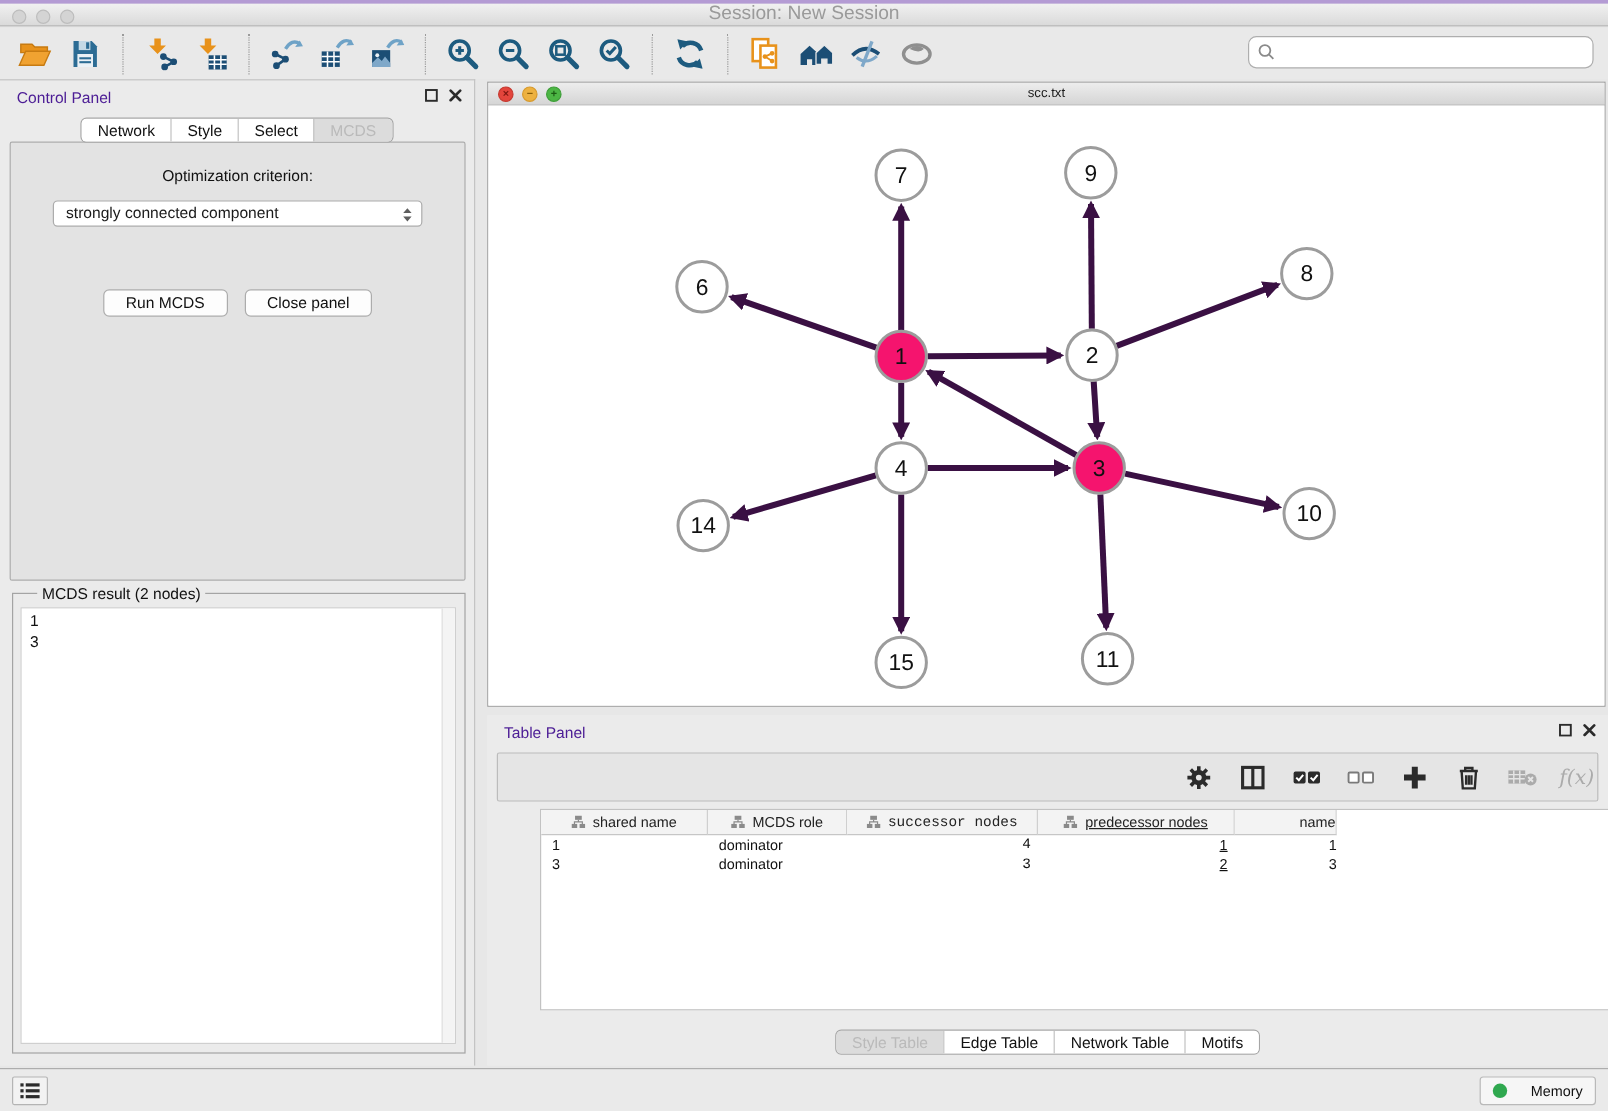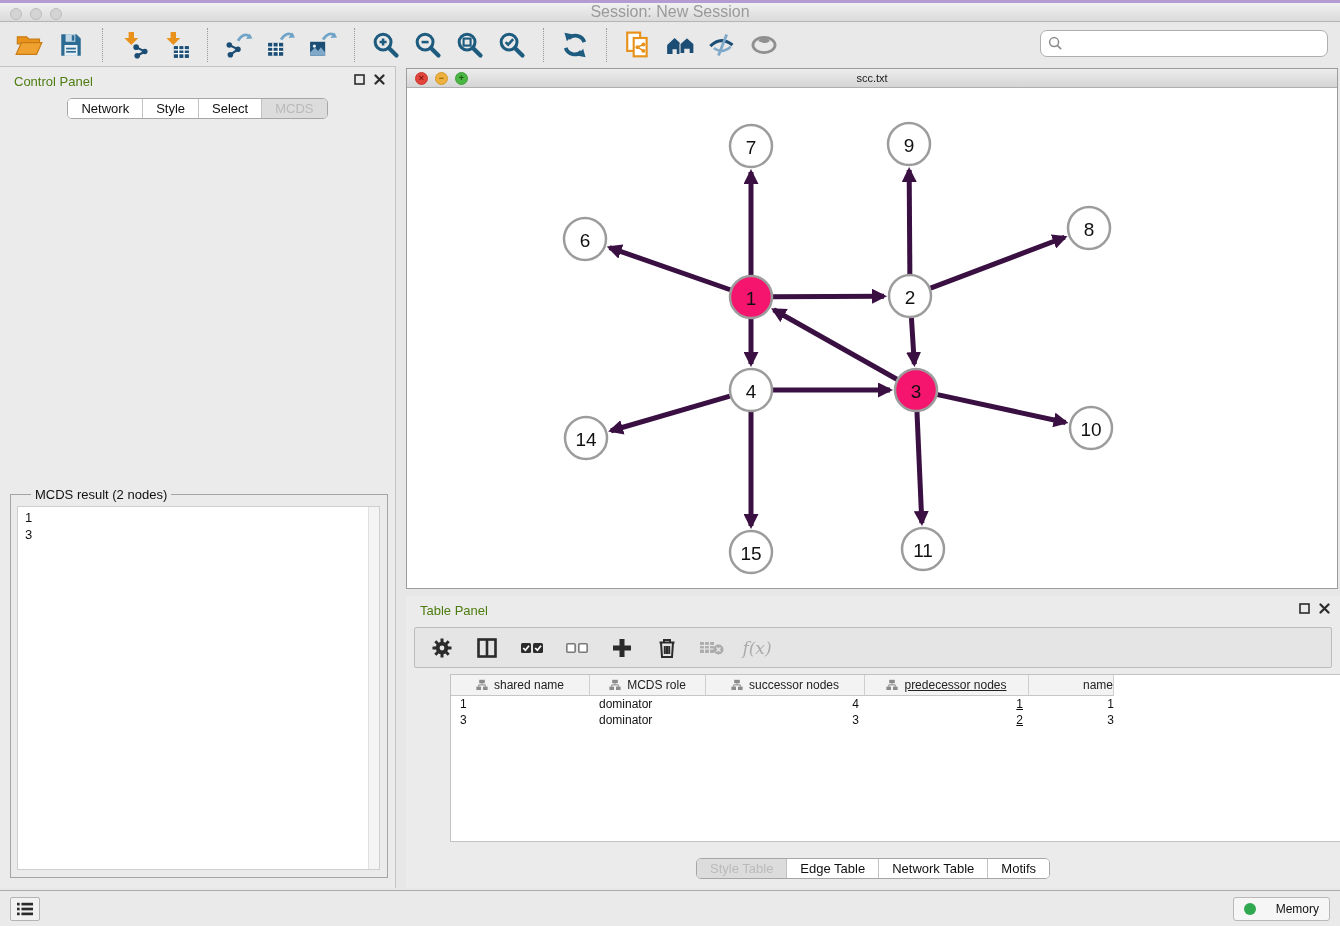--- a/index.html
+++ b/index.html
@@ -19,21 +19,21 @@
   .toolbar{position:absolute;top:23px;left:0;right:0;height:43px;background:#E9E9E9;
     display:flex;align-items:center;padding-left:8px;}
   .tbtn{width:42px;height:38px;display:flex;align-items:center;justify-content:center;flex:0 0 auto;}
   .tsep{width:0;height:34px;border-left:1px dotted #9A9A9A;margin:0 10px;flex:0 0 auto;}
   .searchbox{position:absolute;right:12px;top:7px;width:288px;height:27px;background:#fff;
     border:1px solid #AEAEAE;border-radius:7px;display:flex;align-items:center;padding-left:7px;}
   
   .control-panel{position:absolute;left:0;top:66px;width:396px;height:822px;background:#EBEBEB;
     border-right:1px solid #C4C4C4;border-top:1px solid #C4C4C4;}
   .panel-head{position:relative;height:28px;}
-  .panel-head .ptitle{position:absolute;left:14px;top:7px;font-size:13px;color:#4d7c0f;}
+  .panel-head .ptitle{position:absolute;left:14px;top:7px;font-size:13px;color:#4c1d95;}
   .panel-head .pbtns{position:absolute;right:10px;top:7px;display:flex;gap:9px;align-items:center;}
   .seg{display:inline-flex;border:1px solid #A6A6A6;border-radius:5px;background:#fff;overflow:hidden;justify-content:space-between;}
   .seg .segitem{padding:2px 13px;font-size:13px;color:#111;border-left:1px solid #C2C2C2;cursor:default;background:#fff;}
   .seg .segitem:first-child{border-left:none;}
   .seg .segitem.active{background:#DCDCDC;color:#BABABA;}
   .cp-tabs{position:absolute;left:0;right:0;top:31px;text-align:center;z-index:2;}
   .cp-box{position:absolute;left:8px;top:51px;width:380px;height:366px;background:#E3E3E3;
     border:1px solid #ADADAD;border-radius:2px;}
   .opt-label{margin-top:20px;text-align:center;font-size:13px;color:#111;}
   .selectbox{position:relative;margin:13px auto 0;width:308px;height:22px;background:#fff;
@@ -57,32 +57,32 @@
   .tl{position:absolute;left:8px;top:3px;display:flex;gap:7px;}
   .tl .dot{width:13px;height:13px;border-radius:50%;display:flex;align-items:center;justify-content:center;
     font-size:9px;font-weight:bold;line-height:1;}
   .tl .red{background:#E3453C;border:1px solid #C63A31;color:#7E1610;}
   .tl .yellow{background:#EDB13F;border:1px solid #D79A2D;color:#8A5D08;}
   .tl .green{background:#4CB644;border:1px solid #3E9E38;color:#1C5C14;}
   .canvas{position:relative;width:930px;height:500px;background:#fff;}
   
   .table-panel{position:absolute;left:406px;top:596px;width:934px;height:292px;background:#EBEBEB;}
   .tp-toolbar{position:absolute;left:8px;top:31px;width:918px;height:41px;background:#E5E5E5;
-    border:1px solid #BCBCBC;border-radius:2px;display:flex;align-items:center;gap:11px;padding-left:10px;}
+    border:1px solid #BCBCBC;border-radius:2px;display:flex;align-items:center;gap:11px;padding-left:10px;justify-content:flex-end;}
   .tp-tbtn{width:34px;height:32px;display:flex;align-items:center;justify-content:center;}
   .fx{font-family:"DejaVu Serif", serif;font-style:italic;font-size:17px;color:#ABABAB;}
   .datatable{position:absolute;left:8px;top:78px;width:918px;height:168px;background:#fff;
     border:1px solid #C2C2C2;overflow:hidden;margin-left:36px;}
   .thead{display:flex;height:21px;}
   .th{background:#F3F3F3;border-right:1px solid #CFCFCF;border-bottom:1px solid #C6C6C6;
     display:flex;align-items:center;justify-content:center;gap:6px;font-size:12px;color:#222;}
   .th.filler{background:#fff;border-right:none;border-bottom:none;flex:1;}
   .trow{display:flex;height:16px;font-size:12px;color:#111;}
   .td{display:flex;align-items:center;}
-  .w1{width:139px;} .w2{width:116px;} .w3{width:159px;} .w4{width:164px;text-decoration:underline;} .w5{width:85px;justify-content:flex-end;}
+  .w1{width:139px;} .w2{width:116px;} .w3{width:159px;font-family:Liberation Mono, monospace;} .w4{width:164px;text-decoration:underline;} .w5{width:85px;justify-content:flex-end;}
   .td.left{padding-left:9px;} .td.right{justify-content:flex-end;padding-right:6px;}
   .tp-tabs{position:absolute;left:0;right:0;top:262px;text-align:center;}
   
   .status-bar{position:absolute;left:0;right:0;bottom:0;height:36px;background:#EAEAEA;border-top:1px solid #ADADAD;}
   .sbtn{position:absolute;left:10px;top:6px;width:30px;height:24px;background:#F2F2F2;border:1px solid #B4B4B4;
     border-radius:2px;display:flex;align-items:center;justify-content:center;}
   .membtn{position:absolute;right:10px;top:6px;height:24px;padding:0 10px;background:#F6F6F6;
     border:1px solid #B9B9B9;border-radius:3px;display:flex;align-items:center;gap:20px;font-size:12px;color:#111;}
   .memdot{width:12px;height:12px;border-radius:50%;background:#2FA84F;}
   svg{display:block;}
@@ -266,20 +266,35 @@
       </svg>
     </span>
   </div>
   <div class="cp-tabs">
     <span class="seg">
       <span class="segitem">Network</span>
       <span class="segitem">Style</span>
       <span class="segitem">Select</span>
       <span class="segitem active">MCDS</span>
     </span>
+  </div>
+  <div class="cp-box">
+    <div class="opt-label">Optimization criterion:</div>
+    <div class="selectbox">
+      <span>strongly connected component</span>
+      <span class="stepper">
+        <svg width="13" height="14" viewBox="0 0 13 14">
+          <path d="M3 5.5 L6.5 1.5 L10 5.5 z M3 8.5 L6.5 12.5 L10 8.5 z" fill="#5E5E5E"></path>
+        </svg>
+      </span>
+    </div>
+    <div class="btnrow">
+      <button class="pushbtn">Run MCDS</button>
+      <button class="pushbtn">Close panel</button>
+    </div>
   </div>
   <div class="fieldset">
     <span class="legend">MCDS result (2 nodes)</span>
     <div class="resultarea">
       <div class="lines">
         <div>1</div>
         <div>3</div>
       </div>
       <div class="vtrack"></div>
     </div>

